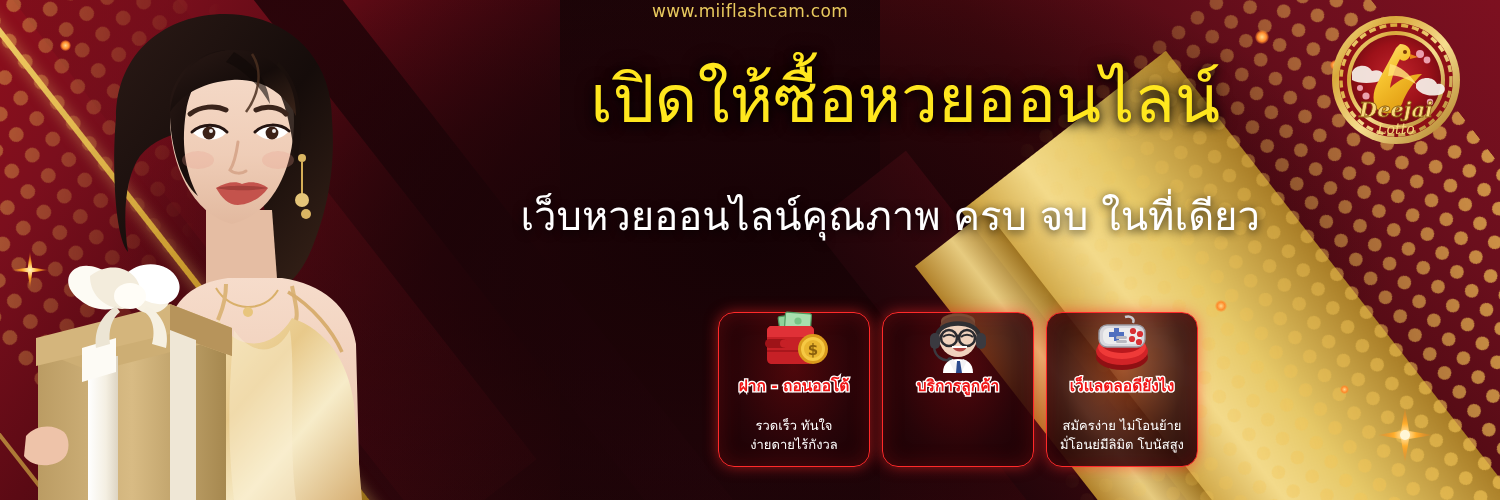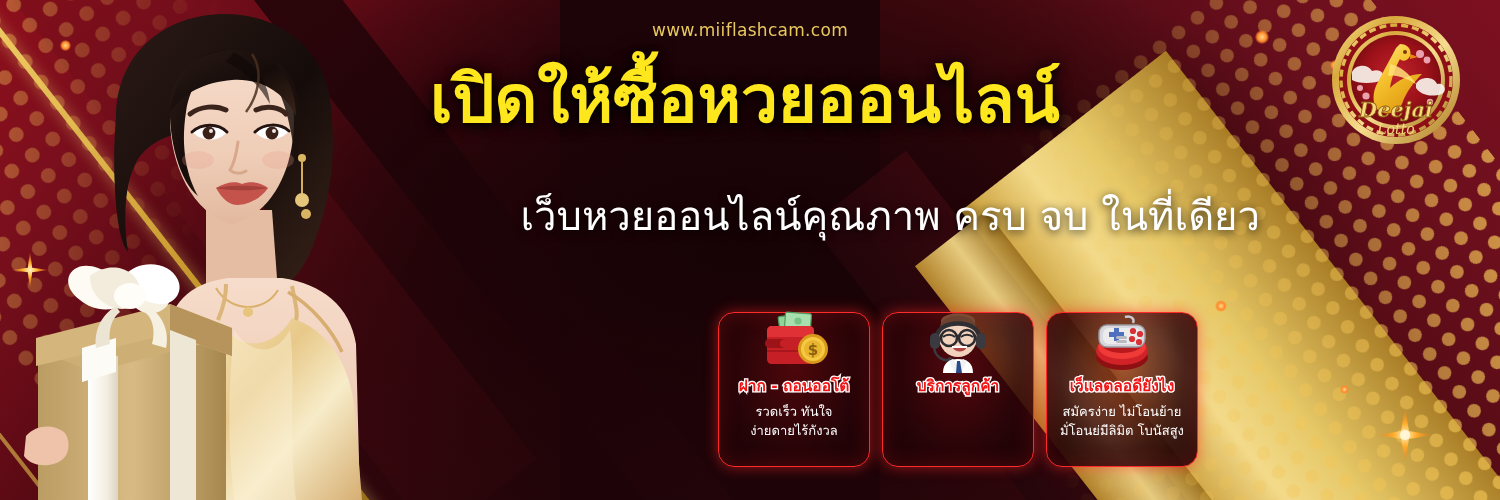--- a/index.html
+++ b/index.html
@@ -114,34 +114,34 @@
   .sparkle {
     position:absolute; width:60px; height:60px;
   }
 
   
   .model { position:absolute; left:20px; top:0; width:420px; height:500px; }
   .model svg { display:block; }
 
   
   .site-url {
-    position:absolute; left:0; right:0; top:20px;
+    position:absolute; left:0; right:0; top:1px;
     text-align:center;
     color:#e8c95e;
     font-size:17px; letter-spacing:.3px;
     font-family:"DejaVu Sans", sans-serif;
     z-index:6;
   }
 
   
   .headline {
     position:absolute; left:430px; top:64px; width:790px;
-    text-align:left;
+    text-align:right;
     font-family:"DejaVu Sans", sans-serif;
-    font-size:66px; font-weight:700; line-height:1.1;
+    font-size:66px; font-weight:400; line-height:1.1;
     color:#ffe71e;
     text-shadow:0 0 18px rgba(0,0,0,.85), 0 3px 10px rgba(0,0,0,.9);
     z-index:6;
     white-space:nowrap;
   }
   .subheadline {
     position:absolute; left:400px; top:192px; width:860px;
     text-align:right;
     font-family:"DejaVu Sans", sans-serif;
     font-size:40px; font-weight:400; line-height:1.2;
@@ -170,21 +170,21 @@
   .card-icon svg { display:block; }
   .card-title {
     font-family:"DejaVu Sans", sans-serif;
     font-size:15.5px; font-weight:700;
     color:#f01515;
     -webkit-text-stroke:2.6px #ffffff;
     paint-order:stroke fill;
     white-space:nowrap;
   }
   .card-lines {
-    margin-top:5px; text-align:center;
+    margin-top:19px; text-align:center;
     font-family:"DejaVu Sans", sans-serif;
     font-size:13px; line-height:1.45; color:#ffffff;
     white-space:nowrap;
   }
 
   
   .logo {
     position:absolute; right:38px; top:14px;
     width:132px; height:132px; z-index:7;
   }

